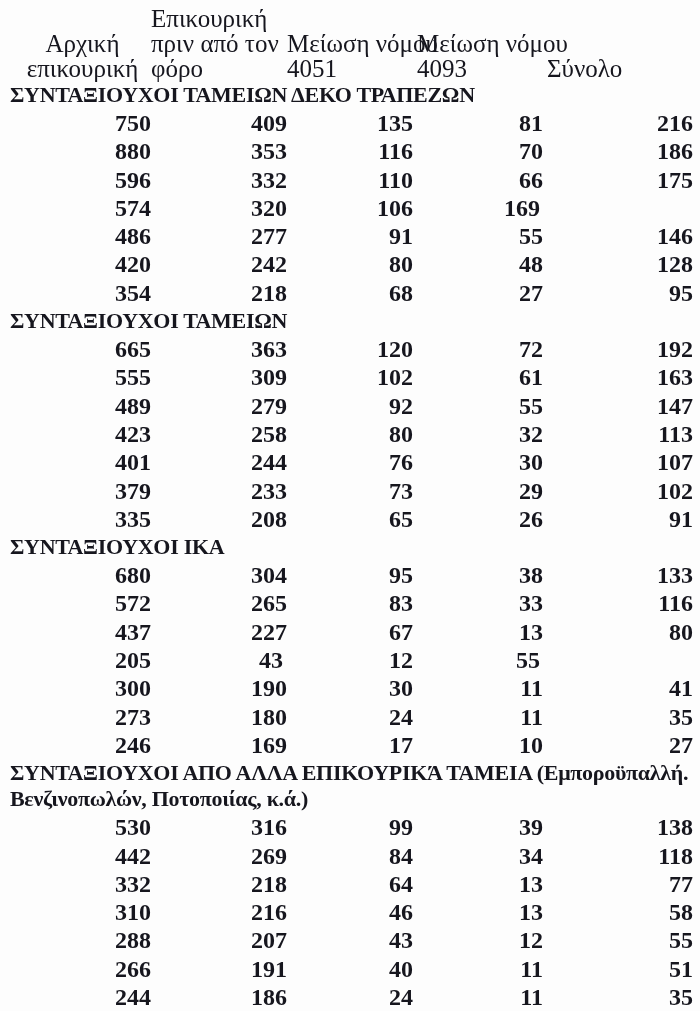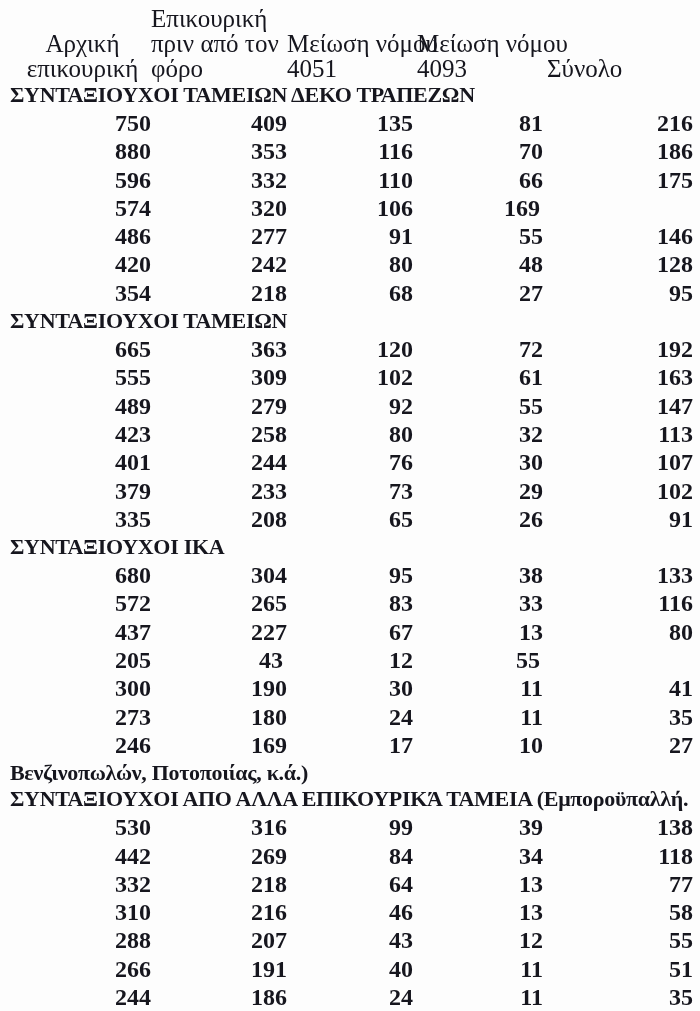--- a/index.html
+++ b/index.html
@@ -237,22 +237,22 @@
         <div class="td c4">35</div>
       </div>
       <div class="tr">
         <div class="td c0">246</div>
         <div class="td c1">169</div>
         <div class="td c2">17</div>
         <div class="td c3">10</div>
         <div class="td c4">27</div>
       </div>
       <div class="section-title">
+        <div class="st-line">ΣΥΝΤΑΞΙΟΥΧΟΙ ΑΠΟ ΑΛΛΑ ΕΠΙΚΟΥΡΙΚΆ ΤΑΜΕΙΑ (Εμποροϋπαλλή.</div>
         <div class="st-line">Βενζινοπωλών, Ποτοποιίας, κ.ά.)</div>
-        <div class="st-line">ΣΥΝΤΑΞΙΟΥΧΟΙ ΑΠΟ ΑΛΛΑ ΕΠΙΚΟΥΡΙΚΆ ΤΑΜΕΙΑ (Εμποροϋπαλλή.</div>
       </div>
       <div class="tr">
         <div class="td c0">530</div>
         <div class="td c1">316</div>
         <div class="td c2">99</div>
         <div class="td c3">39</div>
         <div class="td c4">138</div>
       </div>
       <div class="tr">
         <div class="td c0">442</div>

